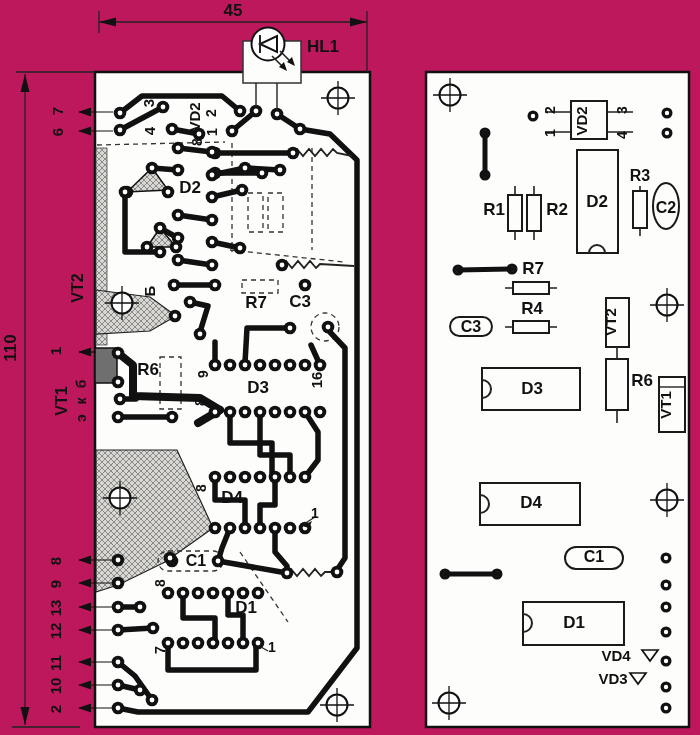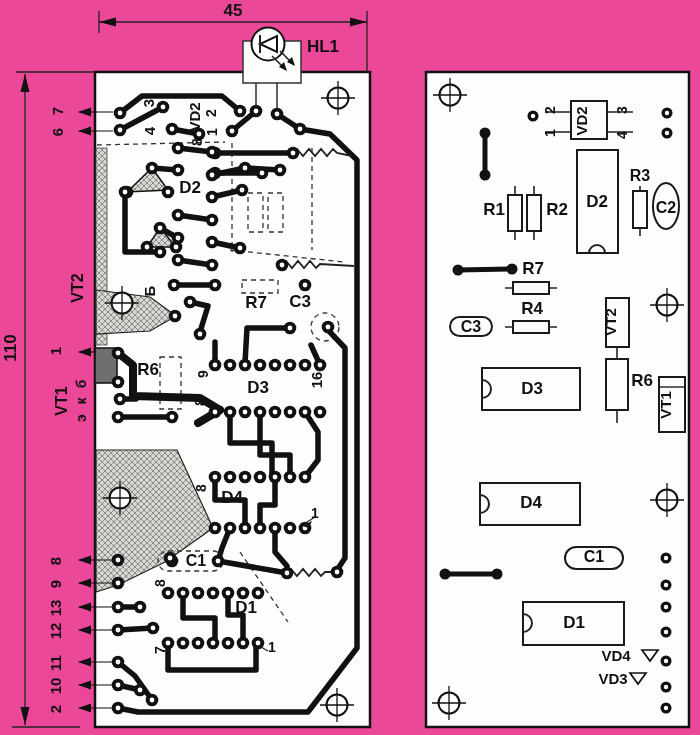--- a/index.html
+++ b/index.html
@@ -1,16 +1,16 @@
 <!DOCTYPE html>
 <html><head>
 <meta charset="utf-8">
 <style>
   html,body{margin:0;padding:0;background:#efeeea;}
-  #stage{width:700px;height:735px;position:relative;background:#ec4899;}
+  #stage{width:700px;height:735px;position:relative;background:#be185d;}
   svg{display:block;}
   svg text{font-family:"Liberation Sans","DejaVu Sans",sans-serif;font-weight:bold;fill:#111;}
   .trace{stroke:#111;fill:none;stroke-linecap:round;stroke-linejoin:round;}
   .thin{stroke:#222;fill:none;}
   .dash{stroke:#333;fill:none;stroke-width:1.3;stroke-dasharray:5 4;}
   .comp{fill:#fdfdfc;stroke:#1a1a1a;stroke-width:2;}
 </style>
 </head>
 <body>
 

